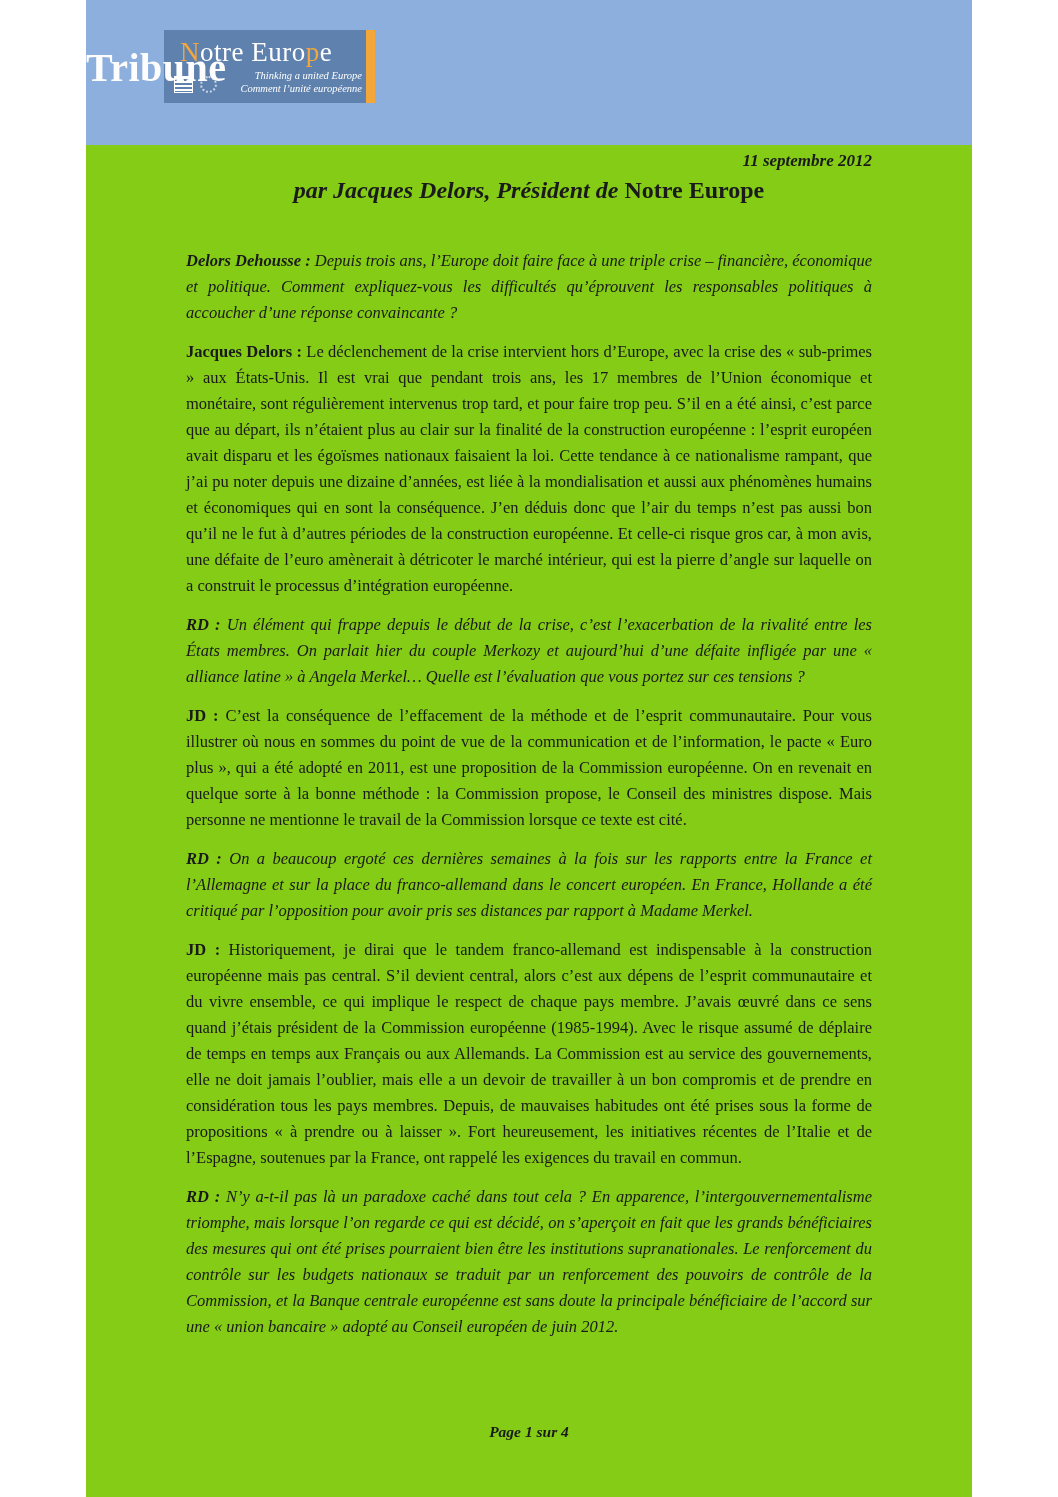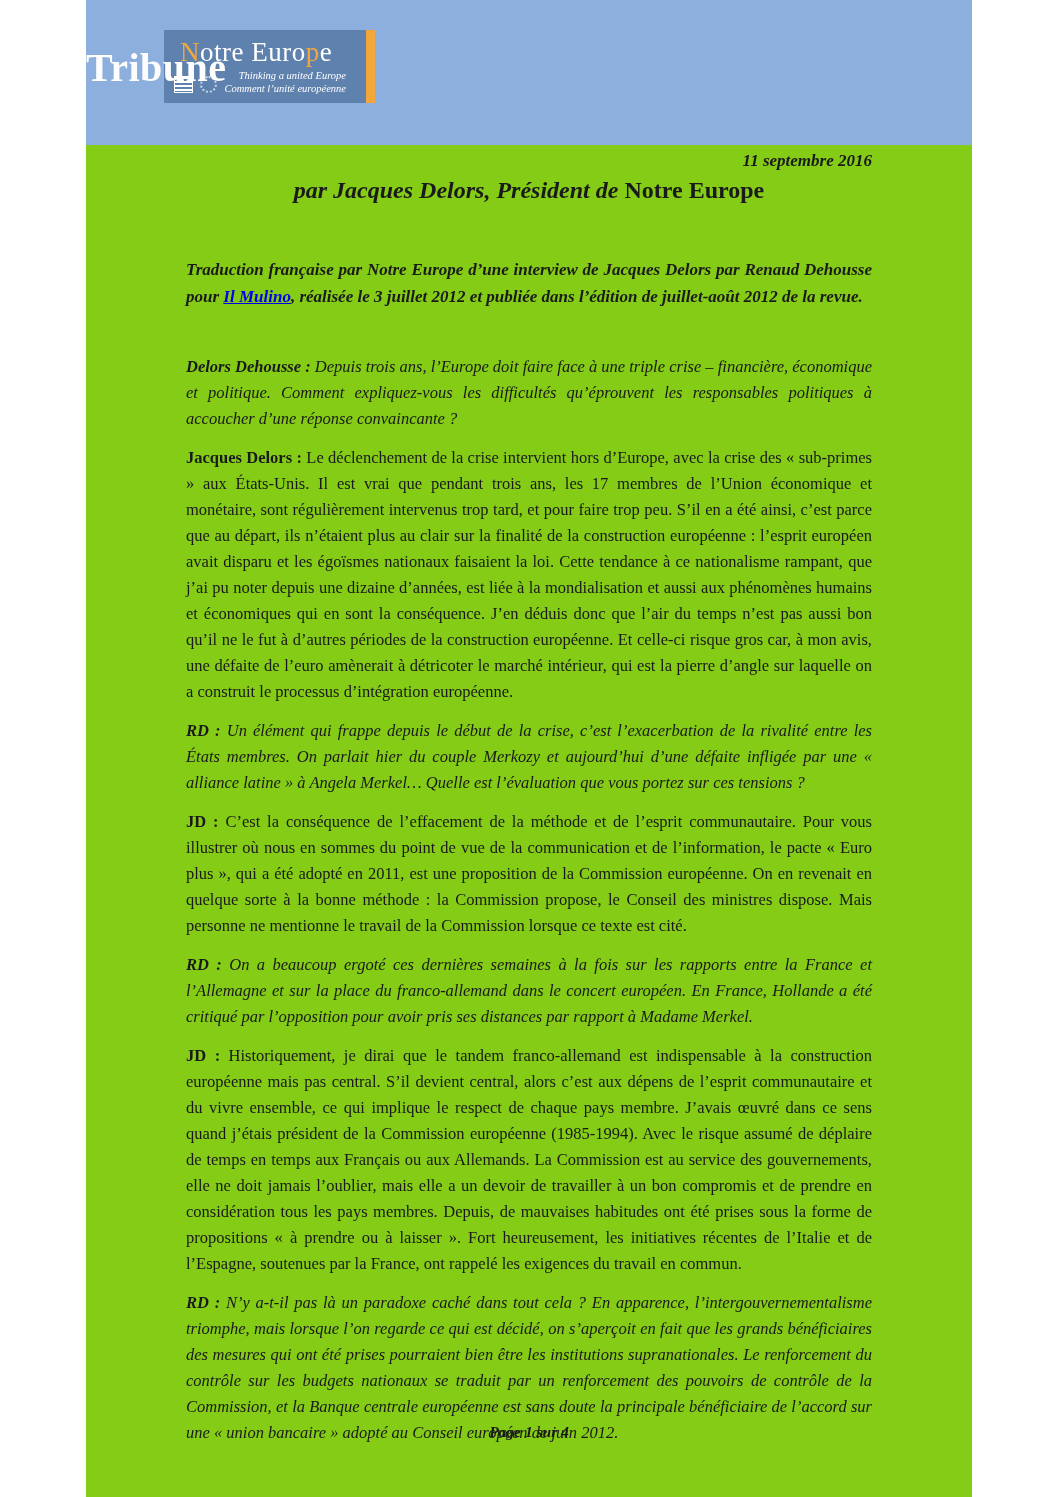--- a/index.html
+++ b/index.html
@@ -51,21 +51,21 @@
   .brand-line {
     padding: 7px 0 0 16px;
     font-size: 27px;
     letter-spacing: 0.5px;
     color: #ffffff;
     white-space: nowrap;
   }
   .brand-orange { color: #f3a73b; }
   .tagline {
     position: absolute;
-    right: 20px;
+    right: 4px;
     bottom: 8px;
     text-align: right;
     font-style: italic;
     font-size: 10.5px;
     line-height: 12.5px;
     color: #ffffff;
   }
   .lines-icon {
     position: absolute;
     left: 10px;
@@ -160,24 +160,23 @@
       <div class="tagline">
         <div>Thinking a united Europe</div>
         <div>Comment l’unité européenne</div>
       </div>
     </div>
     <div class="logo-orange-bar"></div>
     <div class="banner-title">Tribune</div>
   </div>
 
   <div class="doc">
-    <div class="doc-date">11 septembre 2016</div>
+    <div class="doc-date">11 septembre 2012</div>
     <div class="doc-subtitle"><span>par Jacques Delors, Président de&nbsp;</span><span class="brand-upright">Notre Europe</span></div>
 
-    <p class="intro"><span>Traduction française par Notre Europe d’une interview de Jacques Delors par Renaud Dehousse pour </span><a href="#">Il Mulino</a><span>, réalisée le 3 juillet 2012 et publiée dans l’édition de juillet-août 2012 de la revue.</span></p>
 
     <div class="body-text">
   <p class="para question"><span class="speaker">Delors Dehousse : </span><span>Depuis trois ans, l’Europe doit faire face à une triple crise – financière, économique et politique. Comment expliquez-vous les difficultés qu’éprouvent les responsables politiques à accoucher d’une réponse convaincante ?</span></p>
 
   <p class="para"><span class="speaker">Jacques Delors : </span><span>Le déclenchement de la crise intervient hors d’Europe, avec la crise des « sub-primes » aux États-Unis. Il est vrai que pendant trois ans, les 17 membres de l’Union économique et monétaire, sont régulièrement intervenus trop tard, et pour faire trop peu. S’il en a été ainsi, c’est parce que au départ, ils n’étaient plus au clair sur la finalité de la construction européenne : l’esprit européen avait disparu et les égoïsmes nationaux faisaient la loi. Cette tendance à ce nationalisme rampant, que j’ai pu noter depuis une dizaine d’années, est liée à la mondialisation et aussi aux phénomènes humains et économiques qui en sont la conséquence. J’en déduis donc que l’air du temps n’est pas aussi bon qu’il ne le fut à d’autres périodes de la construction européenne. Et celle-ci risque gros car, à mon avis, une défaite de l’euro amènerait à détricoter le marché intérieur, qui est la pierre d’angle sur laquelle on a construit le processus d’intégration européenne.</span></p>
 
   <p class="para question"><span class="speaker">RD : </span><span>Un élément qui frappe depuis le début de la crise, c’est l’exacerbation de la rivalité entre les États membres. On parlait hier du couple Merkozy et aujourd’hui d’une défaite infligée par une « alliance latine » à Angela Merkel… Quelle est l’évaluation que vous portez sur ces tensions ?</span></p>
 
   <p class="para"><span class="speaker">JD : </span><span>C’est la conséquence de l’effacement de la méthode et de l’esprit communautaire. Pour vous illustrer où nous en sommes du point de vue de la communication et de l’information, le pacte « Euro plus », qui a été adopté en 2011, est une proposition de la Commission européenne. On en revenait en quelque sorte à la bonne méthode : la Commission propose, le Conseil des ministres dispose. Mais personne ne mentionne le travail de la Commission lorsque ce texte est cité.</span></p>
 

